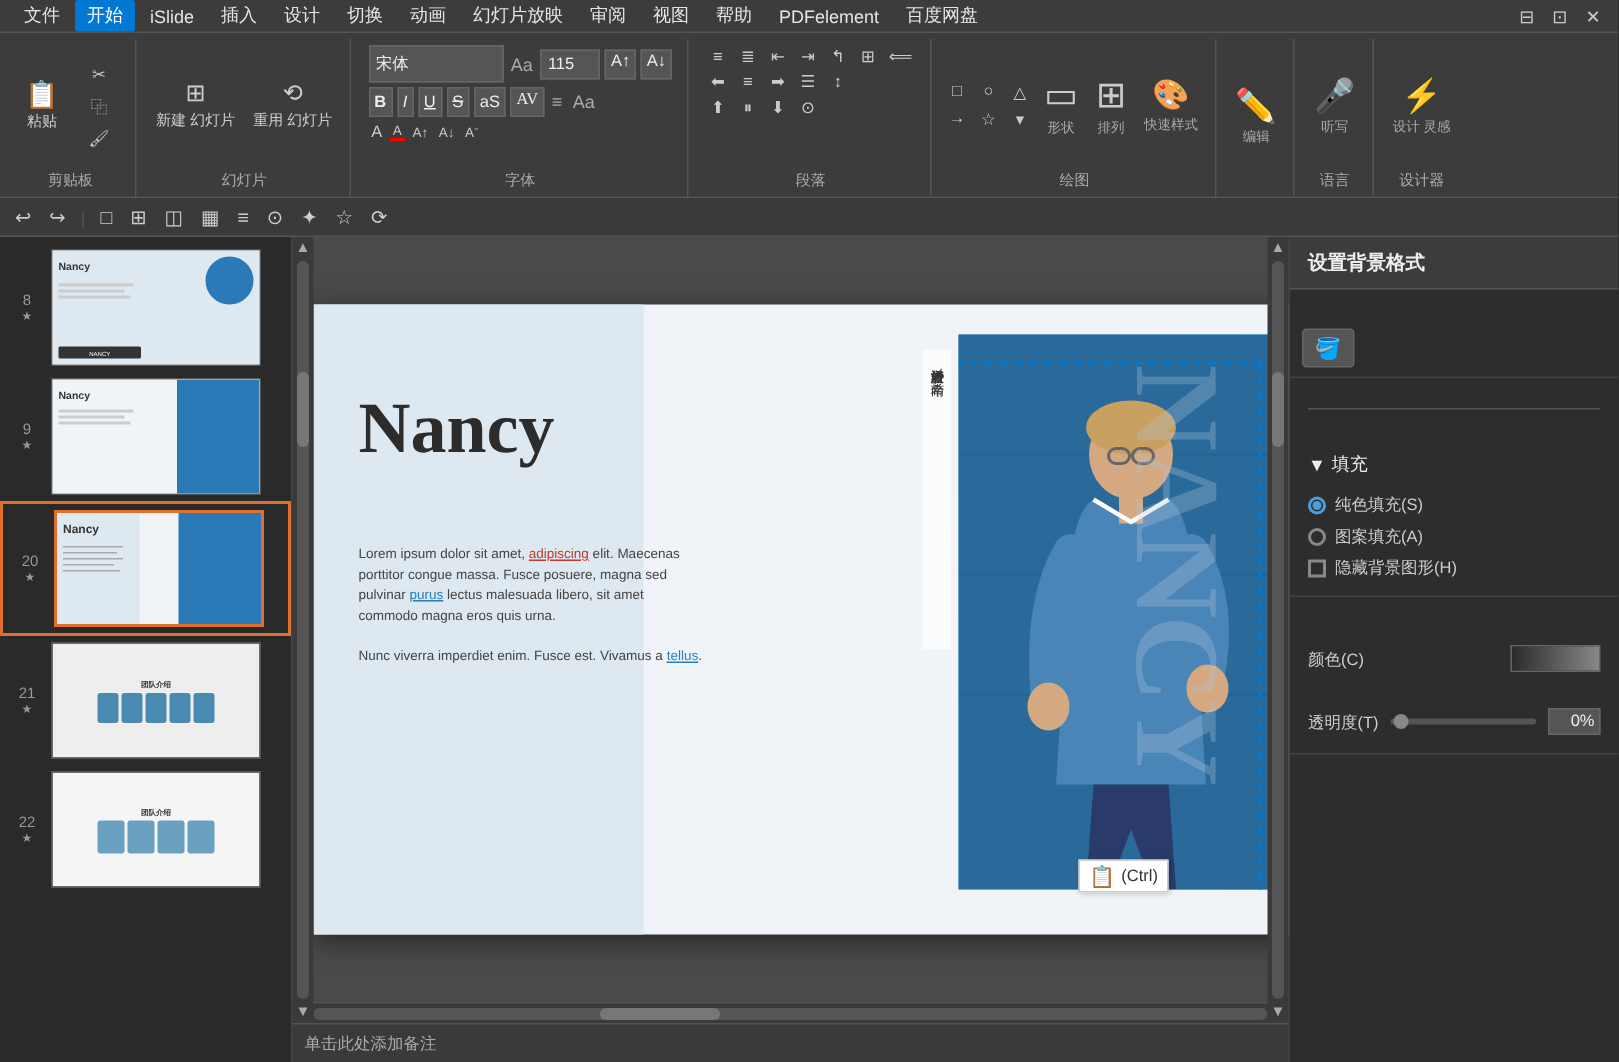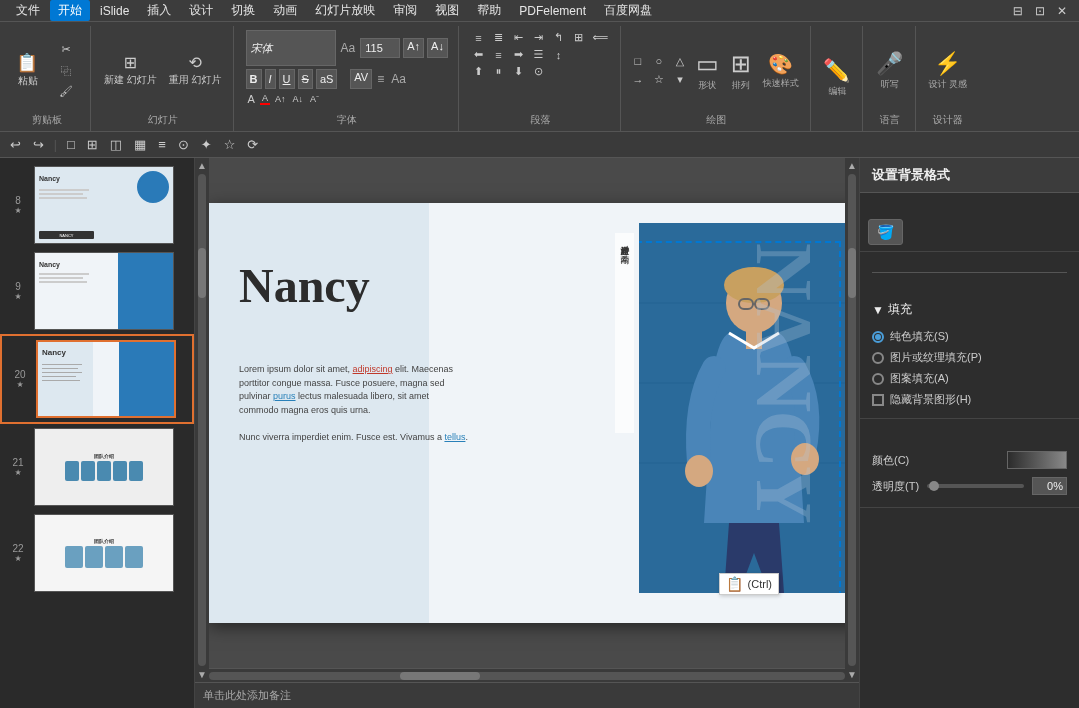--- a/index.html
+++ b/index.html
@@ -82,22 +82,21 @@
       align-items: center;
       gap: 3px;
     }
     .font-input {
       background: #555;
       border: 1px solid #666;
       color: #eee;
       padding: 1px 4px;
       font-size: 11px;
       width: 120px;
-      height: 36px;
-      font-style: italic;
+      height: 25px;
     }
     .font-size-input {
       background: #555;
       border: 1px solid #666;
       color: #eee;
       padding: 1px 4px;
       font-size: 11px;
       width: 40px;
       height: 20px;
     }
@@ -416,20 +415,21 @@
       background: linear-gradient(to right, #333, #ccc);
       border: 1px solid #666;
     }
     .rp-transparency-row {
       display: flex;
       align-items: center;
       justify-content: space-between;
       padding: 4px 0;
       font-size: 11px;
       color: #ccc;
+      margin-top: 16px;
     }
     .rp-slider {
       flex: 1;
       height: 4px;
       background: #555;
       margin: 0 8px;
       border-radius: 2px;
       position: relative;
     }
     .rp-slider-thumb {
@@ -581,21 +581,21 @@
         <input class="font-size-input" value="115" style="">
         <span class="small-btn">A↑</span>
         <span class="small-btn">A↓</span>
       </div>
       <div class="font-row">
         <button class="small-btn bold-btn">B</button>
         <button class="small-btn italic-btn">I</button>
         <button class="small-btn" style="text-decoration:underline;">U</button>
         <button class="small-btn" style="text-decoration:line-through;">S</button>
         <button class="small-btn">aS</button>
-        <span class="small-btn" style="margin-left:10px;">AV</span>
+        <span class="small-btn" style="margin-left:0;font-family:Liberation Serif, serif;">AV</span>
         <span style="color:#aaa;padding:0 2px;">≡</span>
         <span style="color:#aaa;padding:0 2px;">Aa</span>
       </div>
       <div class="font-row">
         <span style="font-size:11px;color:#ccc;padding:0 2px;">A</span>
         <span style="font-size:9px;color:#ccc;padding:0 2px;border-bottom:2px solid red;">A</span>
         <span style="font-size:9px;color:#ccc;padding:0 2px;">A↑</span>
         <span style="font-size:9px;color:#ccc;padding:0 2px;">A↓</span>
         <span style="font-size:9px;color:#ccc;padding:0 2px;">A⁻</span>
       </div>
@@ -910,24 +910,20 @@
         <span>▼</span>
         <span>填充</span>
       </div>
 
       <div class="rp-option">
         <div class="rp-radio selected"></div>
         <span>纯色填充(S)</span>
       </div>
       <div class="rp-option">
         <div class="rp-radio"></div>
-        <span>图片或纹理填充(P)</span>
-      </div>
-      <div class="rp-option">
-        <div class="rp-radio"></div>
         <span>图案填充(A)</span>
       </div>
       <div class="rp-option">
         <div class="rp-checkbox"></div>
         <span>隐藏背景图形(H)</span>
       </div>
     </div>
 
     <div class="rp-section">
       <div class="rp-color-row">

